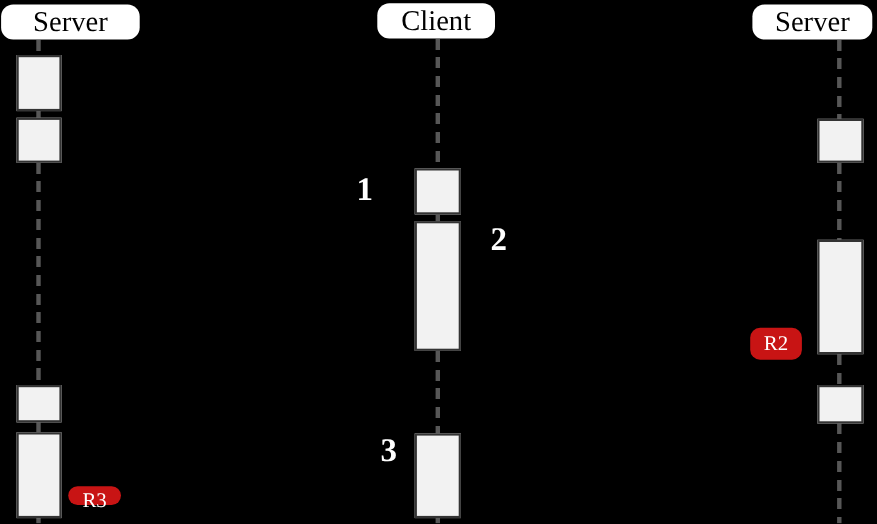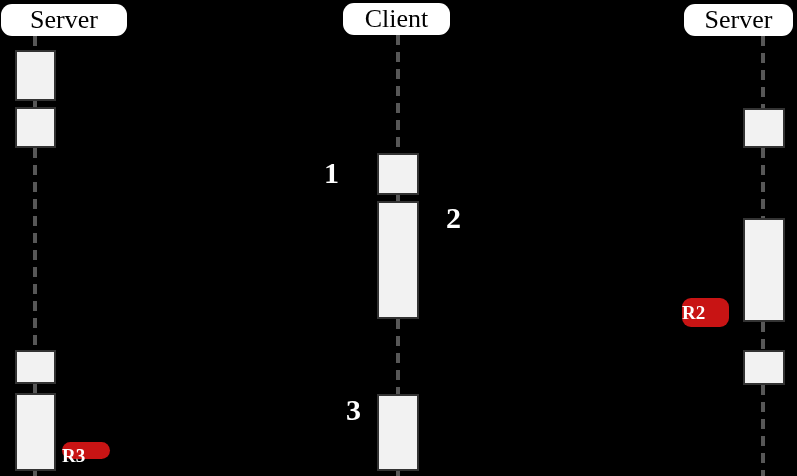--- a/index.html
+++ b/index.html
@@ -42,22 +42,23 @@
     position: absolute;
     color: #ffffff;
     font-weight: bold;
     font-size: 30px;
     line-height: 30px;
   }
   .badge {
     position: absolute;
     background: #c81414;
     color: #ffffff;
-    font-weight: bold;
+    font-weight: normal;
     font-size: 19px;
+    text-align: center;
     border-radius: 9px;
     box-sizing: border-box;
   }
 </style>
 </head>
 <body>
 
 <div class="stage">
 
   <div class="actor" style="left:1px; top:4px; width:126px;">Server</div>

